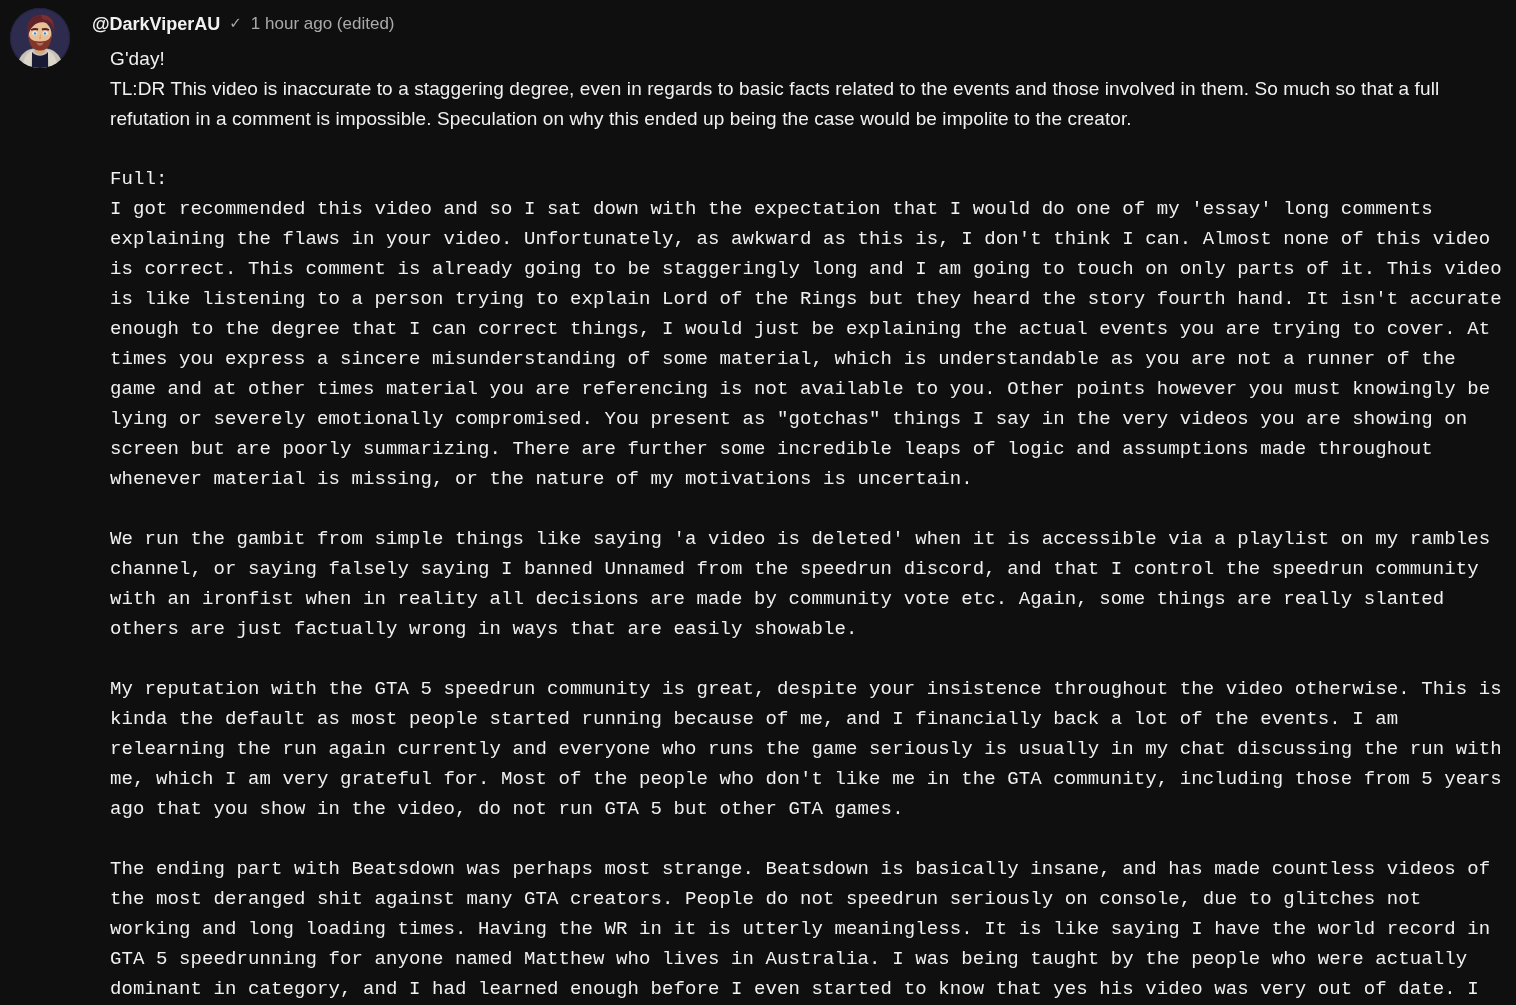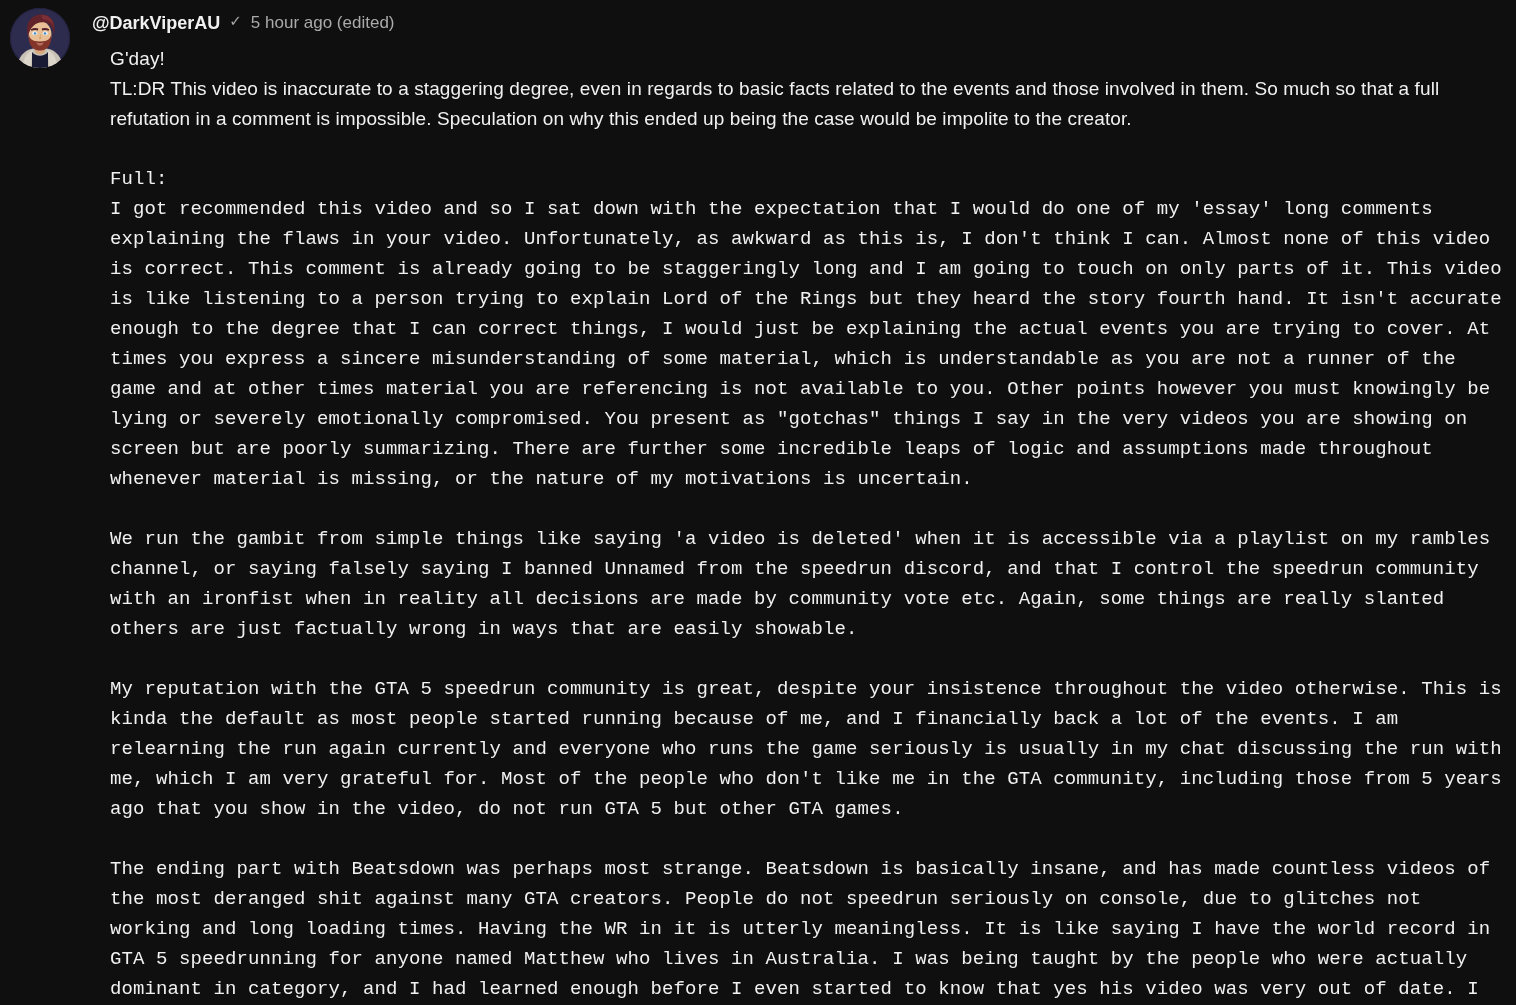--- a/index.html
+++ b/index.html
@@ -30,21 +30,21 @@
     background: #2d2c4e;
   }
   .avatar svg { display: block; width: 60px; height: 60px; }
   .content {
     margin-left: 22px;
     flex: 1;
     min-width: 0;
   }
   .header {
     display: flex;
-    align-items: flex-start;
+    align-items: center;
     gap: 9px;
     margin-top: 5px;
     height: 22px;
   }
   .author {
     color: #f1f1f1;
     font-weight: bold;
     font-size: 18px;
     cursor: pointer;
     white-space: nowrap;
@@ -109,21 +109,21 @@
         <circle cx="35" cy="25.4" r="1.2" fill="#3f87c2"></circle>
 
         <path d="M30.3 25.5 L31.3 30.6 Q30.2 31.6 28.9 30.9 Z" fill="#d8a272"></path>
       </svg>
     </div>
 
     <div class="content">
       <div class="header">
         <span class="author">@DarkViperAU</span>
         <span class="check">✓</span>
-        <span class="time">5 hour ago (edited)</span>
+        <span class="time">1 hour ago (edited)</span>
       </div>
       <div class="body">
         <div class="para">G'day!
 TL:DR This video is inaccurate to a staggering degree, even in regards to basic facts related to the events and those involved in them. So much so that a full refutation in a comment is impossible. Speculation on why this ended up being the case would be impolite to the creator.</div>
         <div class="para">Full:
 I got recommended this video and so I sat down with the expectation that I would do one of my 'essay' long comments explaining the flaws in your video. Unfortunately, as awkward as this is, I don't think I can. Almost none of this video is correct. This comment is already going to be staggeringly long and I am going to touch on only parts of it. This video is like listening to a person trying to explain Lord of the Rings but they heard the story fourth hand. It isn't accurate enough to the degree that I can correct things, I would just be explaining the actual events you are trying to cover. At times you express a sincere misunderstanding of some material, which is understandable as you are not a runner of the game and at other times material you are referencing is not available to you. Other points however you must knowingly be lying or severely emotionally compromised. You present as "gotchas" things I say in the very videos you are showing on screen but are poorly summarizing. There are further some incredible leaps of logic and assumptions made throughout whenever material is missing, or the nature of my motivations is uncertain.</div>
         <div class="para">We run the gambit from simple things like saying 'a video is deleted' when it is accessible via a playlist on my rambles channel, or saying falsely saying I banned Unnamed from the speedrun discord, and that I control the speedrun community with an ironfist when in reality all decisions are made by community vote etc. Again, some things are really slanted others are just factually wrong in ways that are easily showable.</div>
         <div class="para">My reputation with the GTA 5 speedrun community is great, despite your insistence throughout the video otherwise. This is kinda the default as most people started running because of me, and I financially back a lot of the events. I am relearning the run again currently and everyone who runs the game seriously is usually in my chat discussing the run with me, which I am very grateful for. Most of the people who don't like me in the GTA community, including those from 5 years ago that you show in the video, do not run GTA 5 but other GTA games.</div>
         <div class="para">The ending part with Beatsdown was perhaps most strange. Beatsdown is basically insane, and has made countless videos of the most deranged shit against many GTA creators. People do not speedrun seriously on console, due to glitches not working and long loading times. Having the WR in it is utterly meaningless. It is like saying I have the world record in GTA 5 speedrunning for anyone named Matthew who lives in Australia. I was being taught by the people who were actually dominant in category, and I had learned enough before I even started to know that yes his video was very out of date. I am sure what Beatsdown was saying may have appealed to you but that is, again, because you do not understand the game. Almost the day I stopped running the route I was taking also became entirely out of date, sometimes things just move fast in speedrunning. Beatsdown's video didn't have a dislike rating of like 90% because of me, it was because it was just factually wrong.</div>
       </div>

